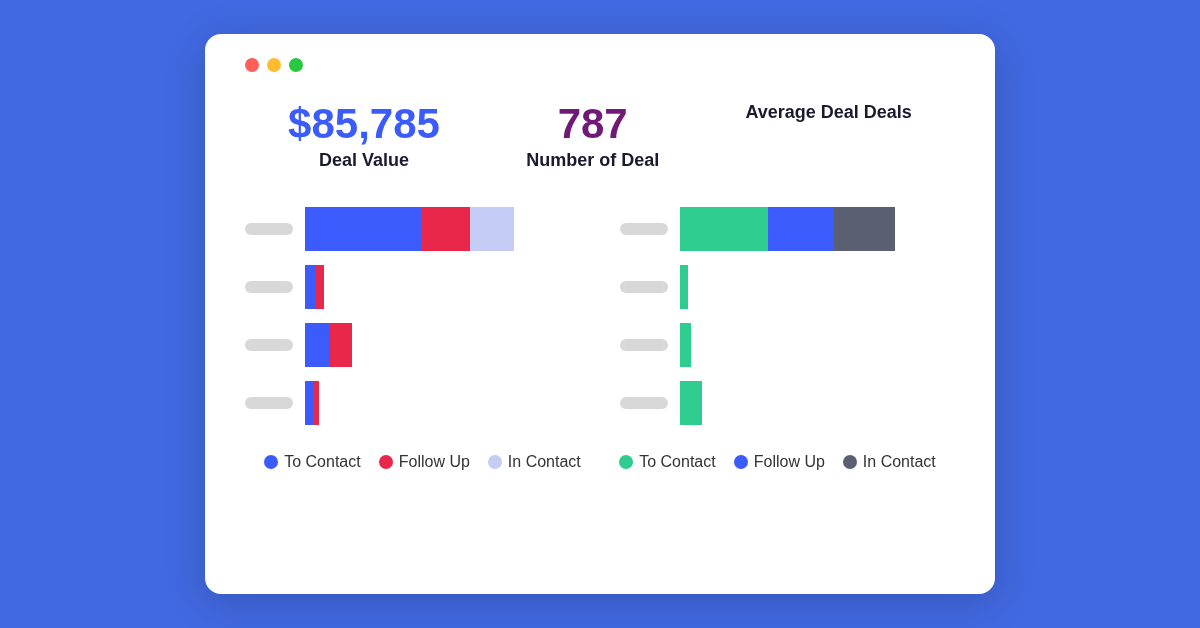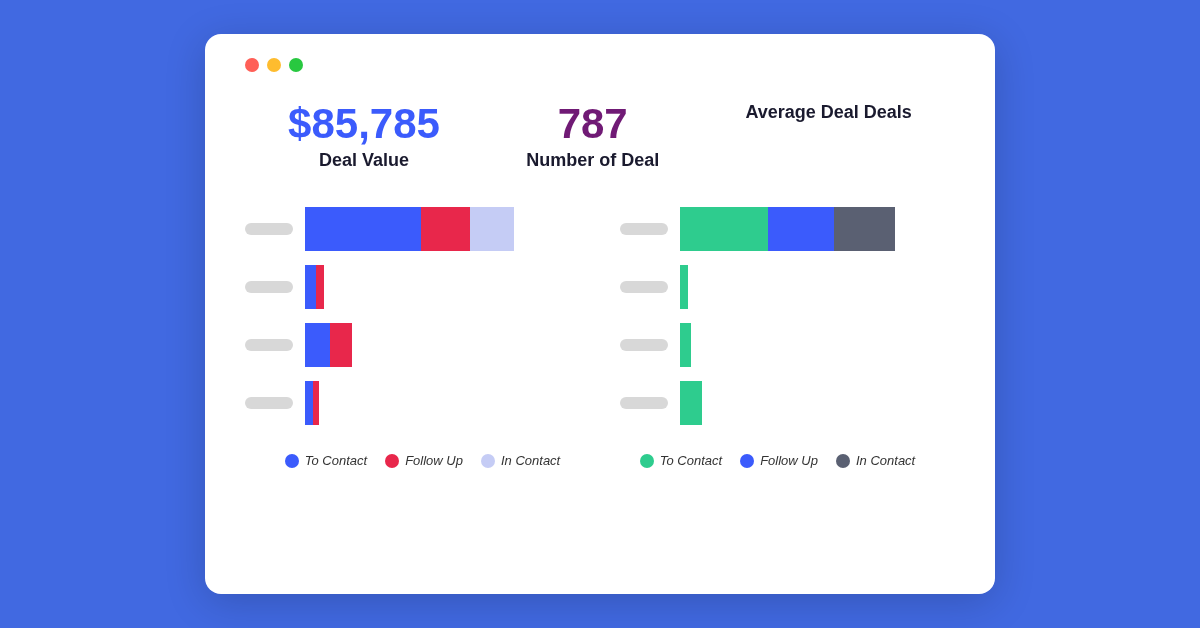--- a/index.html
+++ b/index.html
@@ -94,23 +94,22 @@
     }
     .legend-group {
       display: flex;
       gap: 18px;
       align-items: center;
     }
     .legend-item {
       display: flex;
       align-items: center;
       gap: 6px;
-      font-size: 13px;
+      font-size: 16px;
       color: #333;
-      font-style: italic;
     }
     .legend-dot {
       width: 14px;
       height: 14px;
       border-radius: 50%;
       flex-shrink: 0;
     }
   </style>
 </head>
 <body>

